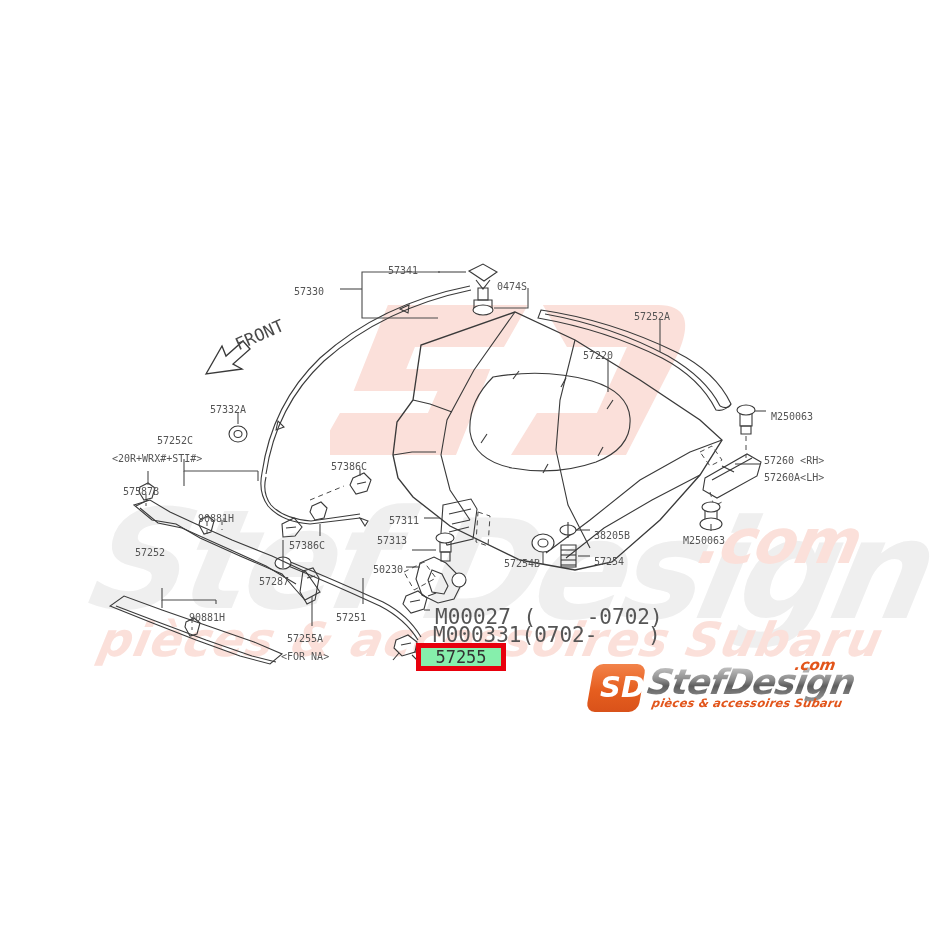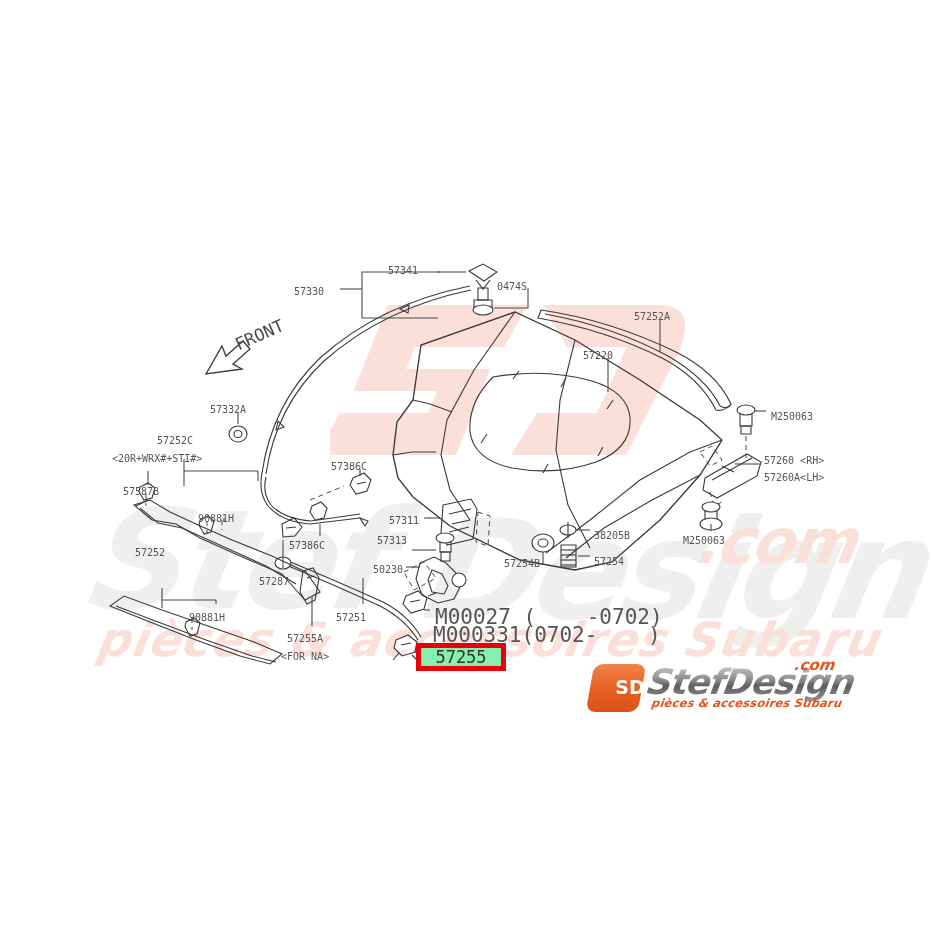--- a/index.html
+++ b/index.html
@@ -20,22 +20,22 @@
 
   
   .hl{position:absolute;border:5px solid #e8000d;background:#86efac;box-sizing:border-box;}
   .hl .t{position:absolute;left:0;top:0;width:100%;height:100%;display:flex;align-items:center;justify-content:center;
          font-family:"DejaVu Sans Mono",monospace;font-size:17px;color:#333;}
 
   
   #logo{position:absolute;left:590px;top:662px;width:270px;height:56px;}
   .lg-badge{position:absolute;left:0;top:2px;width:52px;height:48px;background:linear-gradient(180deg,#f2834a 0%,#e65e1f 55%,#d9521a 100%);
             border-radius:9px;transform:skewX(-10deg);}
-  .lg-sd{position:absolute;left:20px;top:8px;width:40px;height:34px;font-family:"DejaVu Sans",sans-serif;font-weight:bold;
-         font-size:19px;color:#fff;line-height:34px;text-align:center;}
+  .lg-sd{position:absolute;left:10px;top:8px;width:40px;height:34px;font-family:"DejaVu Sans",sans-serif;font-weight:bold;font-style:italic;
+         font-size:29px;color:#fff;line-height:34px;text-align:center;}
   .lg-word{position:absolute;left:58px;top:0px;font-family:"DejaVu Sans",sans-serif;font-weight:bold;font-style:italic;font-size:35px;
            letter-spacing:-1px;color:#8e8e8e;transform:skewX(-10deg);
            background:linear-gradient(180deg,#d8d8d8 0%,#8a8a8a 45%,#5d5d5d 60%,#9a9a9a 100%);
            -webkit-background-clip:text;background-clip:text;color:transparent;}
   .lg-com{position:absolute;left:205px;top:-6px;font-family:"DejaVu Sans",sans-serif;font-weight:bold;font-style:italic;font-size:15px;
           color:#e2551b;transform:skewX(-10deg);}
   .lg-tag{position:absolute;left:62px;top:34px;font-family:"DejaVu Sans",sans-serif;font-weight:bold;font-style:italic;font-size:11.5px;
           color:#e2551b;transform:skewX(-10deg);letter-spacing:.2px;}
 
   svg{position:absolute;left:0;top:0;}

